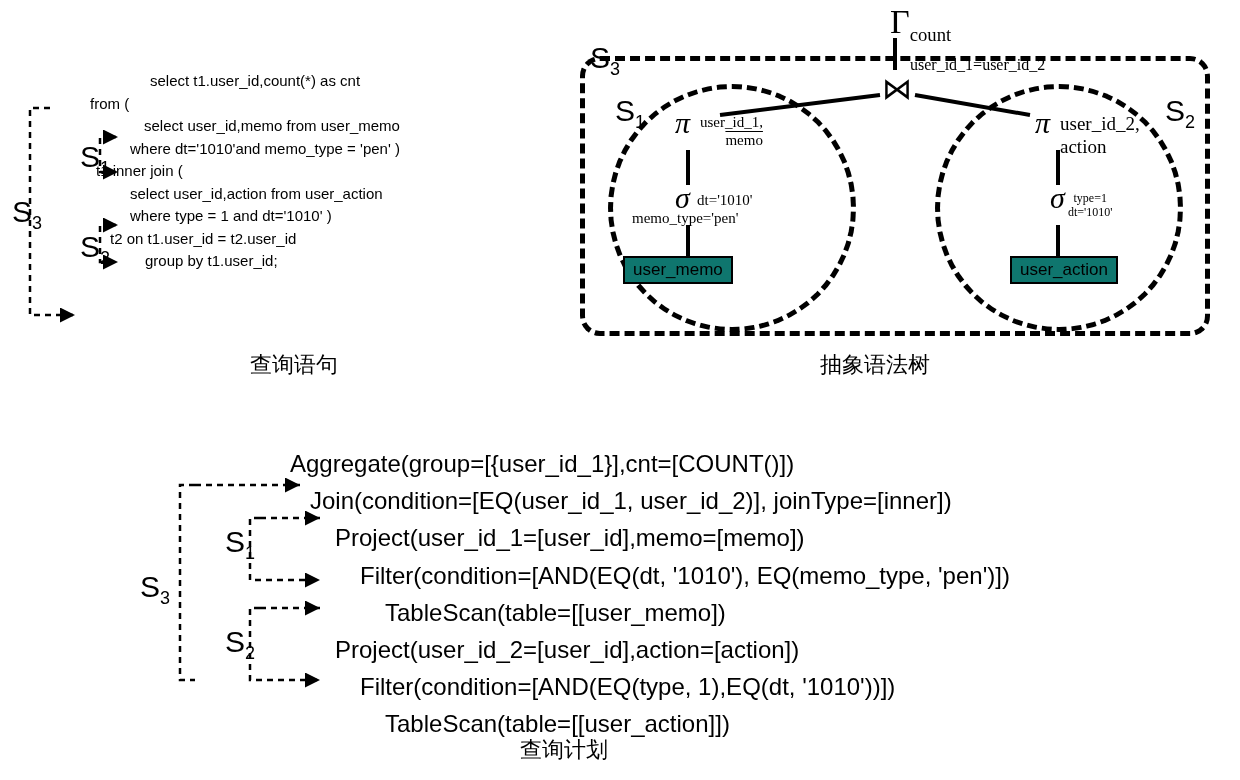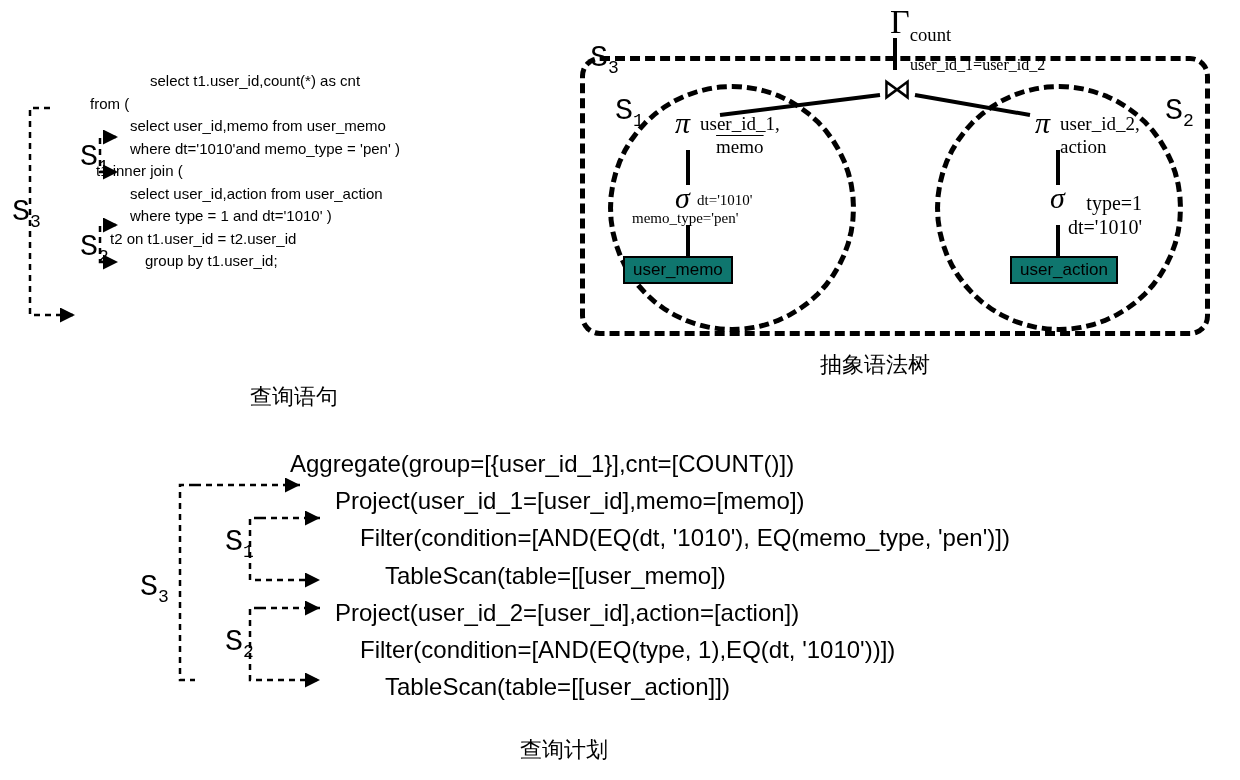--- a/index.html
+++ b/index.html
@@ -23,26 +23,26 @@
     top: 70px;
     font-size: 15px;
     line-height: 1.5;
   }
   .sql-line { white-space: nowrap; }
   .caption {
     font-size: 22px;
     text-align: center;
     position: absolute;
   }
-  .caption1 { left: 250px; top: 350px; margin-top: 32px; }
+  .caption1 { left: 250px; top: 350px; }
   .caption2 { left: 820px; top: 350px; }
   .caption3 { left: 520px; top: 735px; }
   .s-label {
     position: absolute;
-    font-family: Liberation Mono, monospace;
+    font-family: Liberation Sans, sans-serif;
     font-size: 30px;
   }
   .s-label sub { font-size: 0.6em; }
   .ast-block {
     position: absolute;
     left: 570px;
     top: 6px;
     width: 650px;
     height: 335px;
   }
@@ -86,21 +86,21 @@
   }
 </style>
 </head>
 <body>
 
 <div class="container">
 
   <div class="sql-block">
     <div class="sql-line" style="margin-left:70px;">select t1.user_id,count(*) as cnt</div>
     <div class="sql-line" style="margin-left:10px;">from (</div>
-    <div class="sql-line" style="margin-left:50px;">select user_id,memo from user_memo</div>
+    <div class="sql-line" style="margin-left:50px;text-align:right;">select user_id,memo from user_memo</div>
     <div class="sql-line" style="margin-left:50px;">where dt='1010'and memo_type = 'pen' )</div>
     <div class="sql-line" style="margin-left:16px;">t1 inner join (</div>
     <div class="sql-line" style="margin-left:50px;">select user_id,action from user_action</div>
     <div class="sql-line" style="margin-left:50px;">where type = 1 and dt='1010' )</div>
     <div class="sql-line" style="margin-left:30px;">t2 on t1.user_id = t2.user_id</div>
     <div class="sql-line" style="margin-left:65px;">group by t1.user_id;</div>
   </div>
 
   <div class="s-label" style="left:12px; top:195px;">
     <span>S</span><sub>3</sub>
@@ -136,21 +136,21 @@
     </div>
 
     <div class="op" style="left:312px; top:65px; font-size:30px;">
       <span>⋈</span>
     </div>
     <div class="op" style="left:340px; top:50px; font-size:16px;">user_id_1=user_id_2</div>
 
     <div class="op" style="left:105px; top:100px; font-size:30px; font-style:italic;">
       <span>π</span>
     </div>
-    <div class="op" style="left:130px; top:107px; font-size:19px; text-align:center; line-height:1.2;">
+    <div class="op" style="left:130px; top:107px; font-size:15px; text-align:right; line-height:1.2;">
       <span>user_id_1,</span><br><span style="text-decoration:overline;">memo</span>
     </div>
 
     <div class="op" style="left:105px; top:175px; font-size:30px; font-style:italic;">
       <span>σ</span>
     </div>
     <div class="op" style="left:62px; top:185px; font-size:15px; text-align:left; line-height:1.2;">
       <span style="margin-left:65px;">dt='1010'</span><br><span>memo_type='pen'</span>
     </div>
 
@@ -159,29 +159,30 @@
     <div class="op" style="left:465px; top:100px; font-size:30px; font-style:italic;">
       <span>π</span>
     </div>
     <div class="op" style="left:490px; top:107px; font-size:19px; text-align:left; line-height:1.2;">
       <span>user_id_2,</span><br><span>action</span>
     </div>
 
     <div class="op" style="left:480px; top:175px; font-size:30px; font-style:italic;">
       <span>σ</span>
     </div>
-    <div class="op" style="left:498px; top:185px; font-size:20px; text-align:right; line-height:1.2;">
+    <div class="op" style="left:498px; top:185px; font-size:12px; text-align:center; line-height:1.2;">
       <span>type=1</span><br><span>dt='1010'</span>
     </div>
 
     <div class="table-box" style="left:440px; top:250px;">user_action</div>
   </div>
 
   <div class="plan-block">
     <div class="plan-line" style="margin-left:120px;">Aggregate(group=[{user_id_1}],cnt=[COUNT()])</div>
+    <div class="plan-line" style="margin-left:140px;">Join(condition=[EQ(user_id_1, user_id_2)], joinType=[inner])</div>
     <div class="plan-line" style="margin-left:165px;">Project(user_id_1=[user_id],memo=[memo])</div>
     <div class="plan-line" style="margin-left:190px;">Filter(condition=[AND(EQ(dt, '1010'), EQ(memo_type, 'pen')])</div>
     <div class="plan-line" style="margin-left:215px;">TableScan(table=[[user_memo])</div>
     <div class="plan-line" style="margin-left:165px;">Project(user_id_2=[user_id],action=[action])</div>
     <div class="plan-line" style="margin-left:190px;">Filter(condition=[AND(EQ(type, 1),EQ(dt, '1010'))])</div>
     <div class="plan-line" style="margin-left:215px;">TableScan(table=[[user_action]])</div>
   </div>
 
   <div class="s-label" style="left:140px; top:570px;">
     <span>S</span><sub>3</sub>

